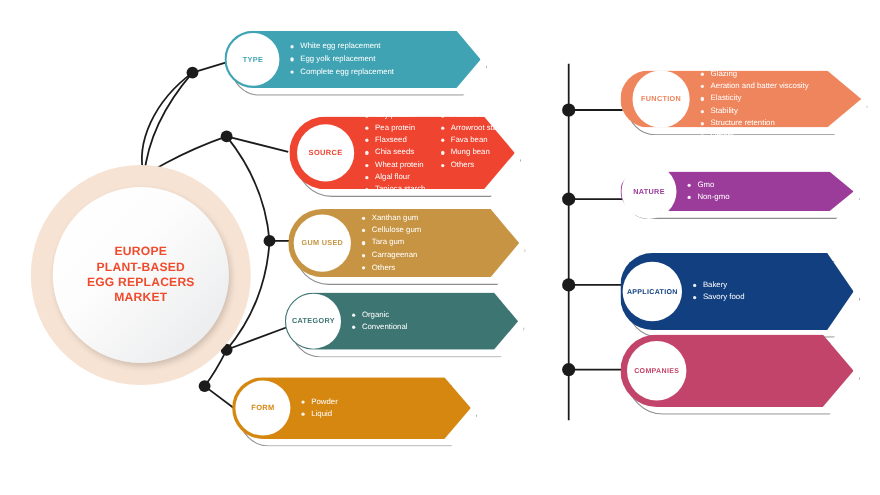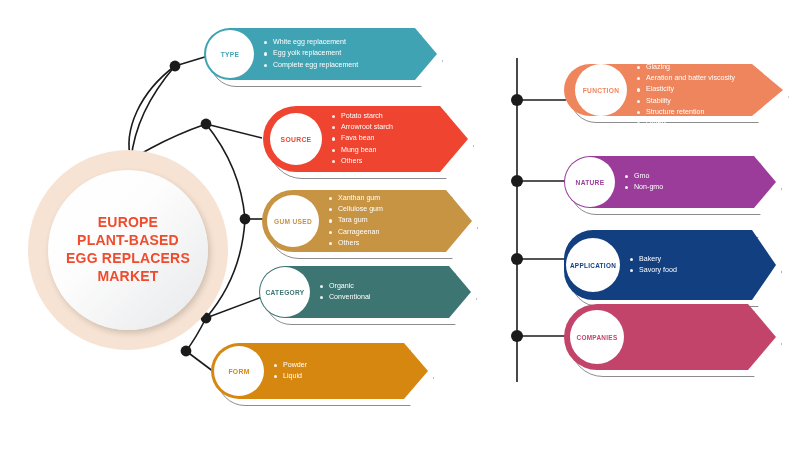--- a/index.html
+++ b/index.html
@@ -20,21 +20,21 @@
   .hub-inner {
     position: absolute; left: 48px; top: 170px;
     width: 160px; height: 160px; border-radius: 50%;
     background: linear-gradient(135deg,#ffffff 0%,#fdfdfd 40%,#e7e8ea 100%);
     box-shadow: 2px 3px 6px rgba(0,0,0,.17);
     display: flex; align-items: center; justify-content: center;
   }
   .hub-title {
     color: #ef4b2d;
     font-weight: bold;
-    font-size: 14px;
+    font-size: 11px;
     line-height: 1.28;
     text-align: center;
     letter-spacing: .2px;
     white-space: pre-line;
   }
 
   
   #wires { position: absolute; left: 0; top: 0; width: 800px; height: 450px; }
 
   
@@ -147,20 +147,29 @@
       </div>
       <div class="band" style="left: 263px; top: 106px; width: 205px; height: 66px;">
         <div class="shadow" style="clip-path: polygon(0px 0px, 177px 0px, 205px 50%, 177px 100%, 0px 100%); border-radius: 33px 0px 0px 33px;"></div>
         <div class="body" style="background: rgb(238, 68, 48); clip-path: polygon(0px 0px, 177px 0px, 205px 50%, 177px 100%, 0px 100%); border-radius: 33px 0px 0px 33px;"></div>
         <div class="content">
           <div class="knob" style="width: 52px; height: 52px; margin-left: 7px; color: rgb(238, 68, 48); font-size: 6.8px;">
             <span>SOURCE</span>
           </div>
           <div class="cols">
             <ul class="items">
+              <li>Soy protein</li>
+              <li>Pea protein</li>
+              <li>Flaxseed</li>
+              <li>Chia seeds</li>
+              <li>Wheat protein</li>
+              <li>Algal flour</li>
+              <li>Tapioca starch</li>
+            </ul>
+            <ul class="items">
               <li>Potato starch</li>
               <li>Arrowroot starch</li>
               <li>Fava bean</li>
               <li>Mung bean</li>
               <li>Others</li>
             </ul>
           </div>
         </div>
       </div>
       <div class="band" style="left: 262px; top: 190px; width: 210px; height: 62px;">
@@ -224,21 +233,21 @@
               <li>Glazing</li>
               <li>Aeration and batter viscosity</li>
               <li>Elasticity</li>
               <li>Stability</li>
               <li>Structure retention</li>
               <li>Others</li>
             </ul>
           </div>
         </div>
       </div>
-      <div class="band" style="left: 564px; top: 156px; width: 212px; height: 52px;">
+      <div class="band" style="left: 564px; top: 156px; width: 212px; height: 36px;">
         <div class="shadow" style="clip-path: polygon(0px 0px, 190px 0px, 212px 50%, 190px 100%, 0px 100%); border-radius: 26px 0px 0px 26px;"></div>
         <div class="body" style="background: rgb(155, 60, 155); clip-path: polygon(0px 0px, 190px 0px, 212px 50%, 190px 100%, 0px 100%); border-radius: 26px 0px 0px 26px;"></div>
         <div class="content">
           <div class="knob" style="width: 50px; height: 50px; margin-left: 1px; color: rgb(155, 60, 155); font-size: 6.6px;">
             <span>NATURE</span>
           </div>
           <div class="cols">
             <ul class="items">
               <li>Gmo</li>
               <li>Non-gmo</li>

